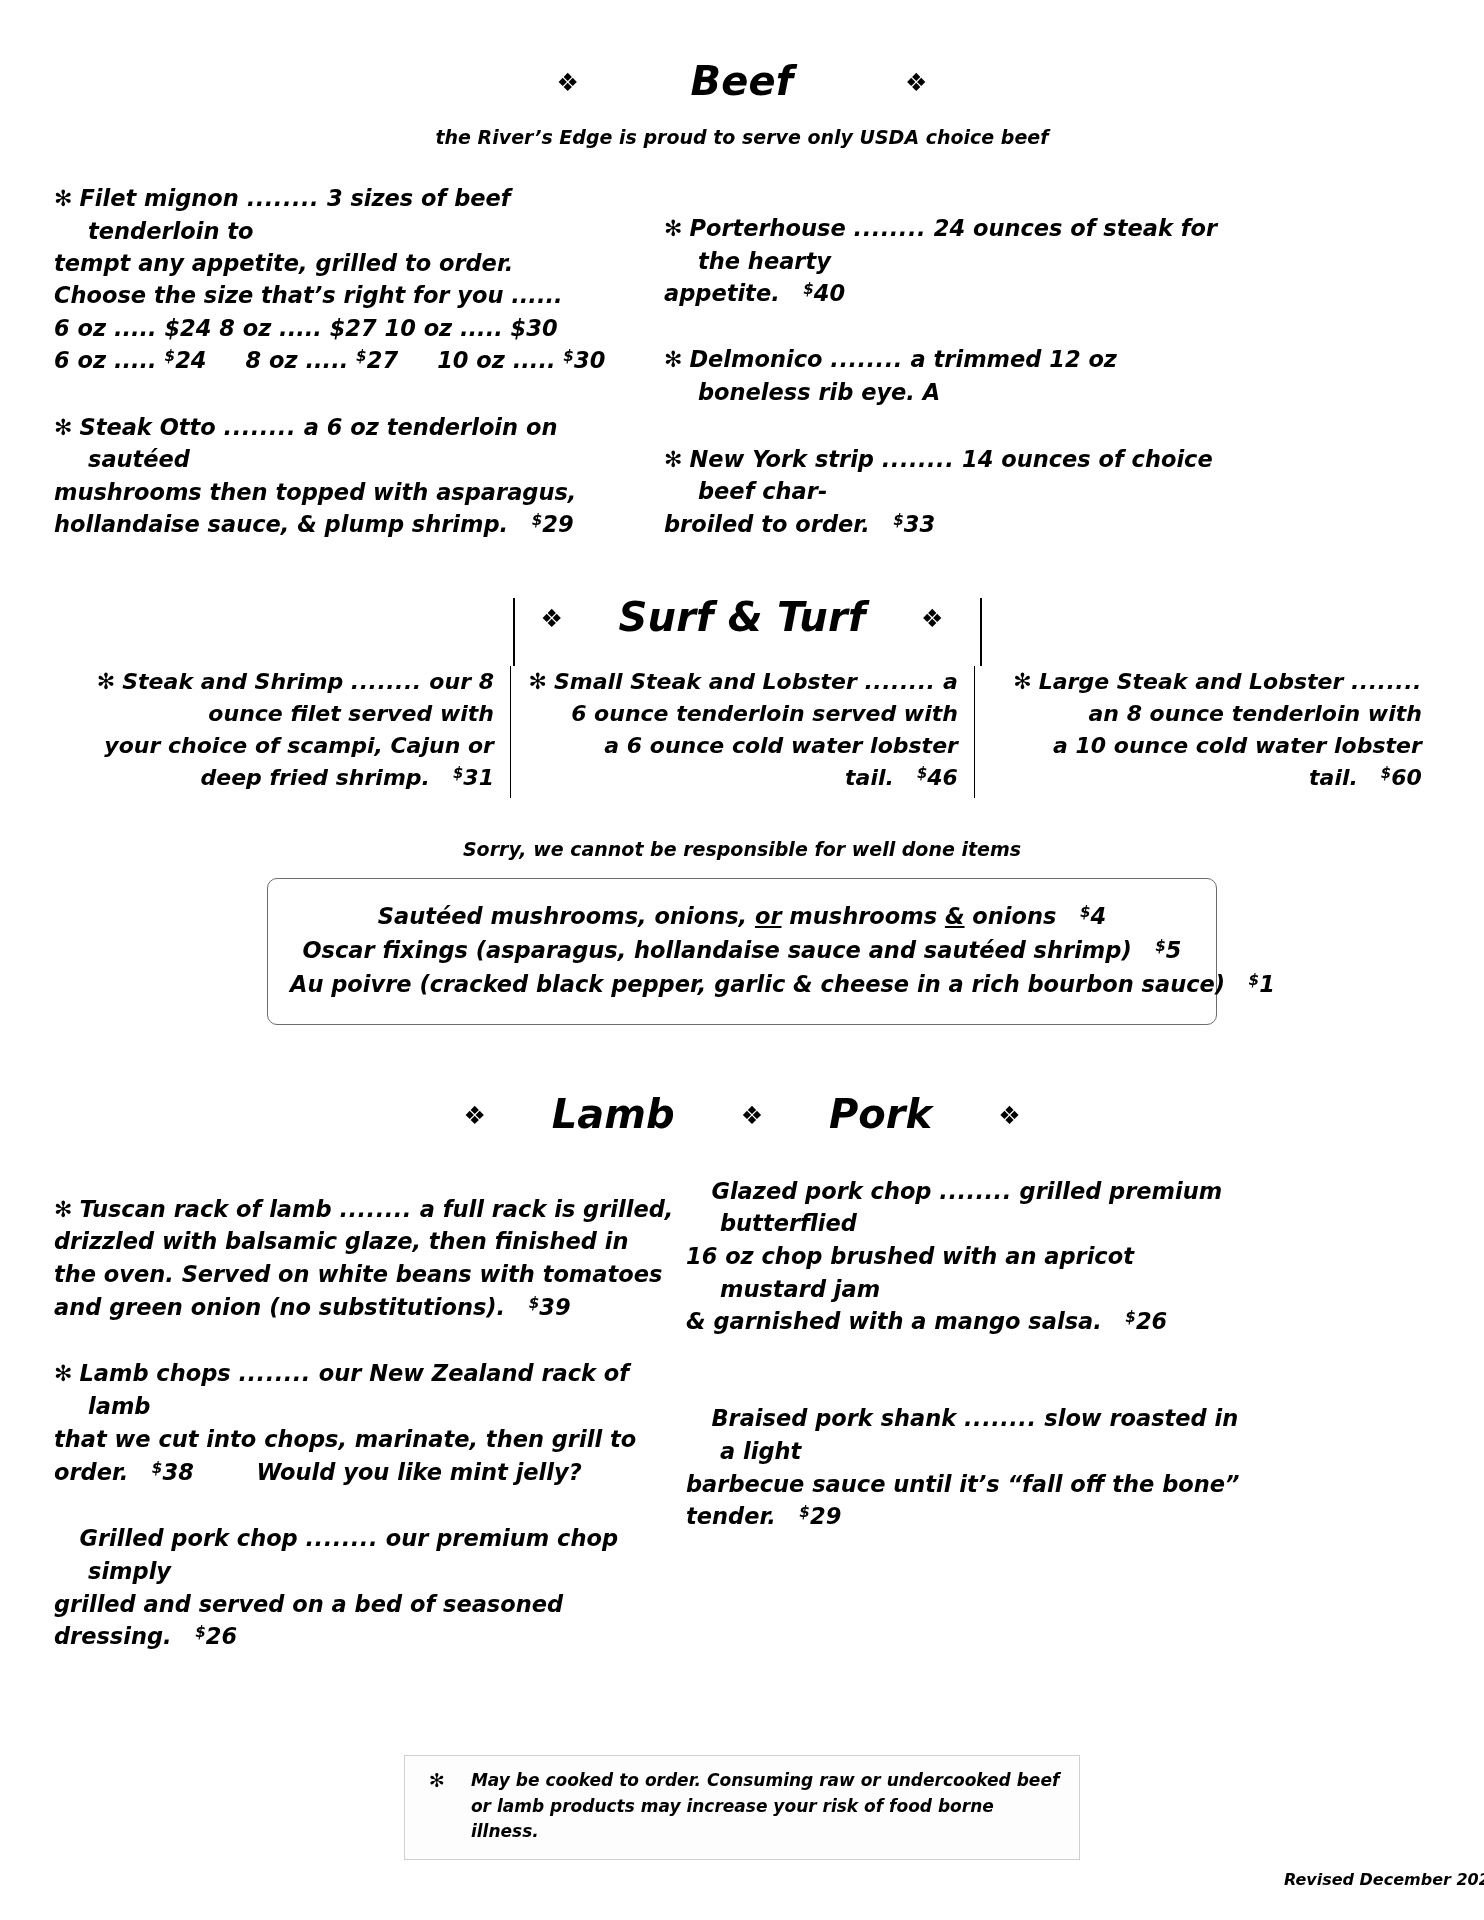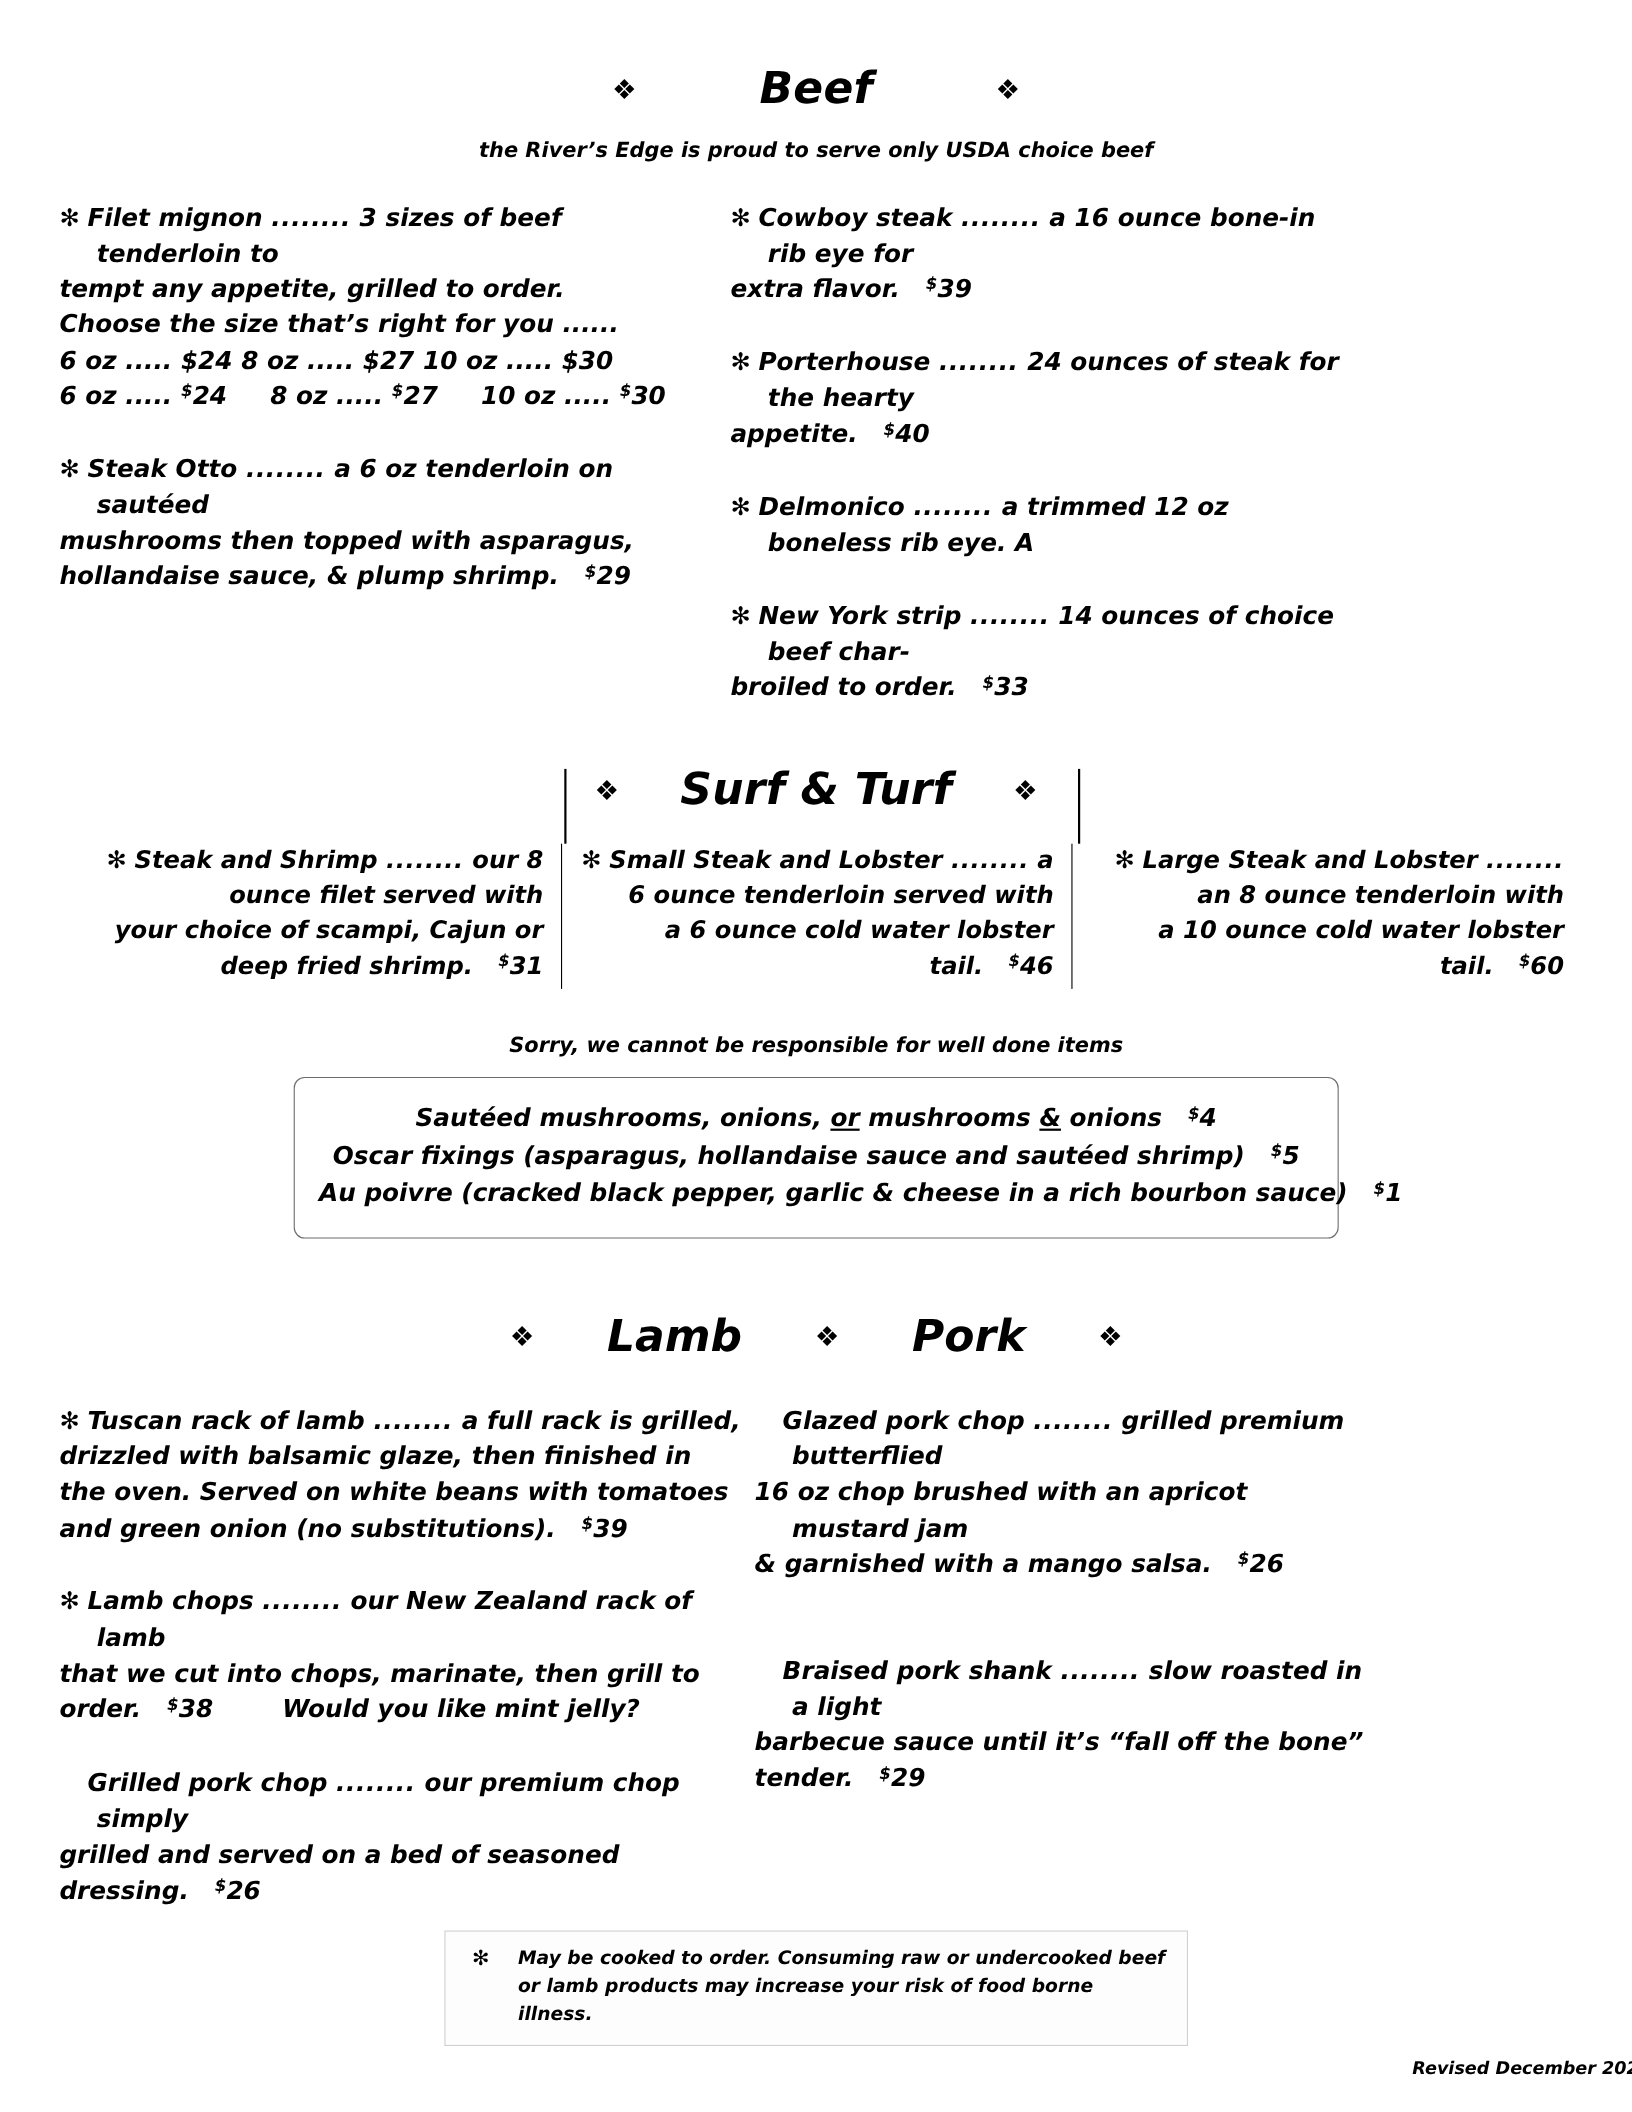--- a/index.html
+++ b/index.html
@@ -173,21 +173,21 @@
   }
   .head-lp .sp1 { width: 66px; }
   .head-lp .sp2 { width: 66px; }
   .head-lp .sp3 { width: 66px; }
   .head-lp .sp4 { width: 66px; }
 
   .lp-cols {
     display: flex;
     margin-top: 38px;
   }
-  .lp-left { width: 620px; padding-left: 8px; }
+  .lp-left { width: 620px; padding-left: 8px; margin-top: 18px; }
   .lp-right { width: 560px; padding-left: 12px; }
   .lp-cols .item { font-size: 22.5px; line-height: 1.45; }
 
   
   .footer-box {
     position: absolute;
     left: 404px;
     top: 1755px;
     width: 676px;
     border: 1px solid #d0d0d0;
@@ -232,21 +232,20 @@
   </div>
   <div class="subtitle">the River’s Edge is proud to serve only USDA choice beef</div>
 
   <div class="beef-cols">
     <div class="beef-left">
         <div class="item hang"><span class="bullet">✻</span><span>Filet mignon</span> <span class="dots">........</span> <span>3 sizes of beef tenderloin to</span><span class="body">tempt any appetite, grilled to order.</span><span class="body">Choose the size that’s right for you ......</span><span class="body">6 oz ..... $24     8 oz ..... $27     10 oz ..... $30</span><span class="body"><span>6 oz .....</span> <span class="price"><sup>$</sup>24</span>&nbsp;&nbsp;&nbsp;&nbsp; <span>8 oz .....</span> <span class="price"><sup>$</sup>27</span>&nbsp;&nbsp;&nbsp;&nbsp; <span>10 oz .....</span> <span class="price"><sup>$</sup>30</span></span></div>
         <div class="gap"></div>
         <div class="item hang"><span class="bullet">✻</span><span>Steak Otto</span> <span class="dots">........</span> <span>a 6 oz tenderloin on sautéed</span><span class="body">mushrooms then topped with asparagus,</span><span class="body">hollandaise sauce, &amp; plump shrimp.&nbsp;&nbsp; <span class="price"><sup>$</sup>29</span></span></div>
       </div>
     <div class="beef-right">
-        <div class="item hang"><span class="bullet">✻</span><span>Cowboy steak</span> <span class="dots">........</span> <span>a 16 ounce bone-in rib eye for</span><span class="body">extra flavor.&nbsp;&nbsp; <span class="price"><sup>$</sup>39</span></span></div>
         <div class="gap"></div>
         <div class="item hang"><span class="bullet">✻</span><span>Porterhouse</span> <span class="dots">........</span> <span>24 ounces of steak for the hearty</span><span class="body">appetite.&nbsp;&nbsp; <span class="price"><sup>$</sup>40</span></span></div>
         <div class="gap"></div>
         <div class="item hang"><span class="bullet">✻</span><span>Delmonico</span> <span class="dots">........</span> <span>a trimmed 12 oz boneless rib eye. A</span></div>
         <div class="gap"></div>
         <div class="item hang"><span class="bullet">✻</span><span>New York strip</span> <span class="dots">........</span> <span>14 ounces of choice beef char-</span><span class="body">broiled to order.&nbsp;&nbsp; <span class="price"><sup>$</sup>33</span></span></div>
       </div>
   </div>
 
   <div class="section-head head-surf">

